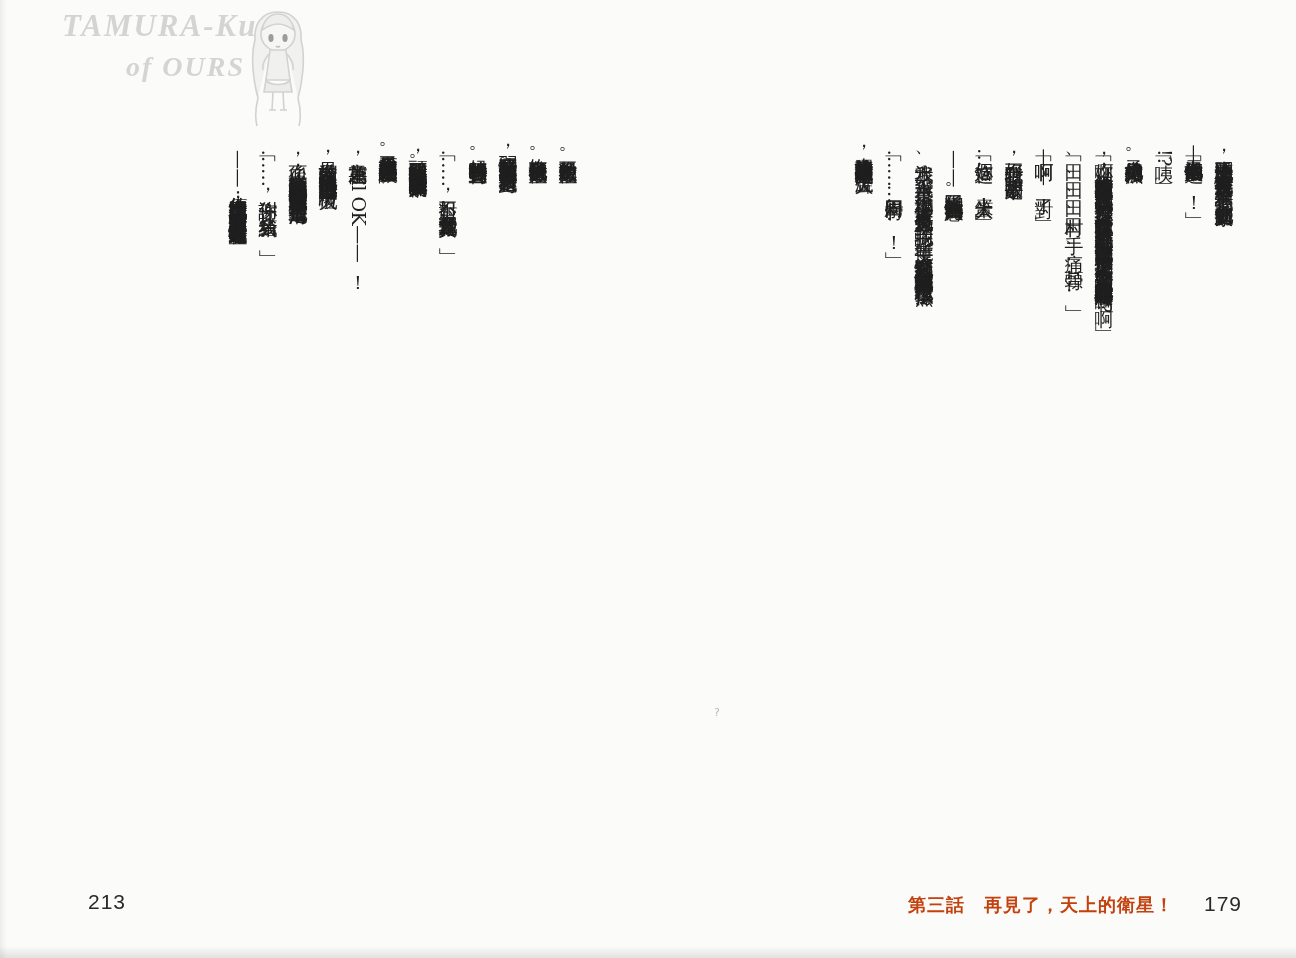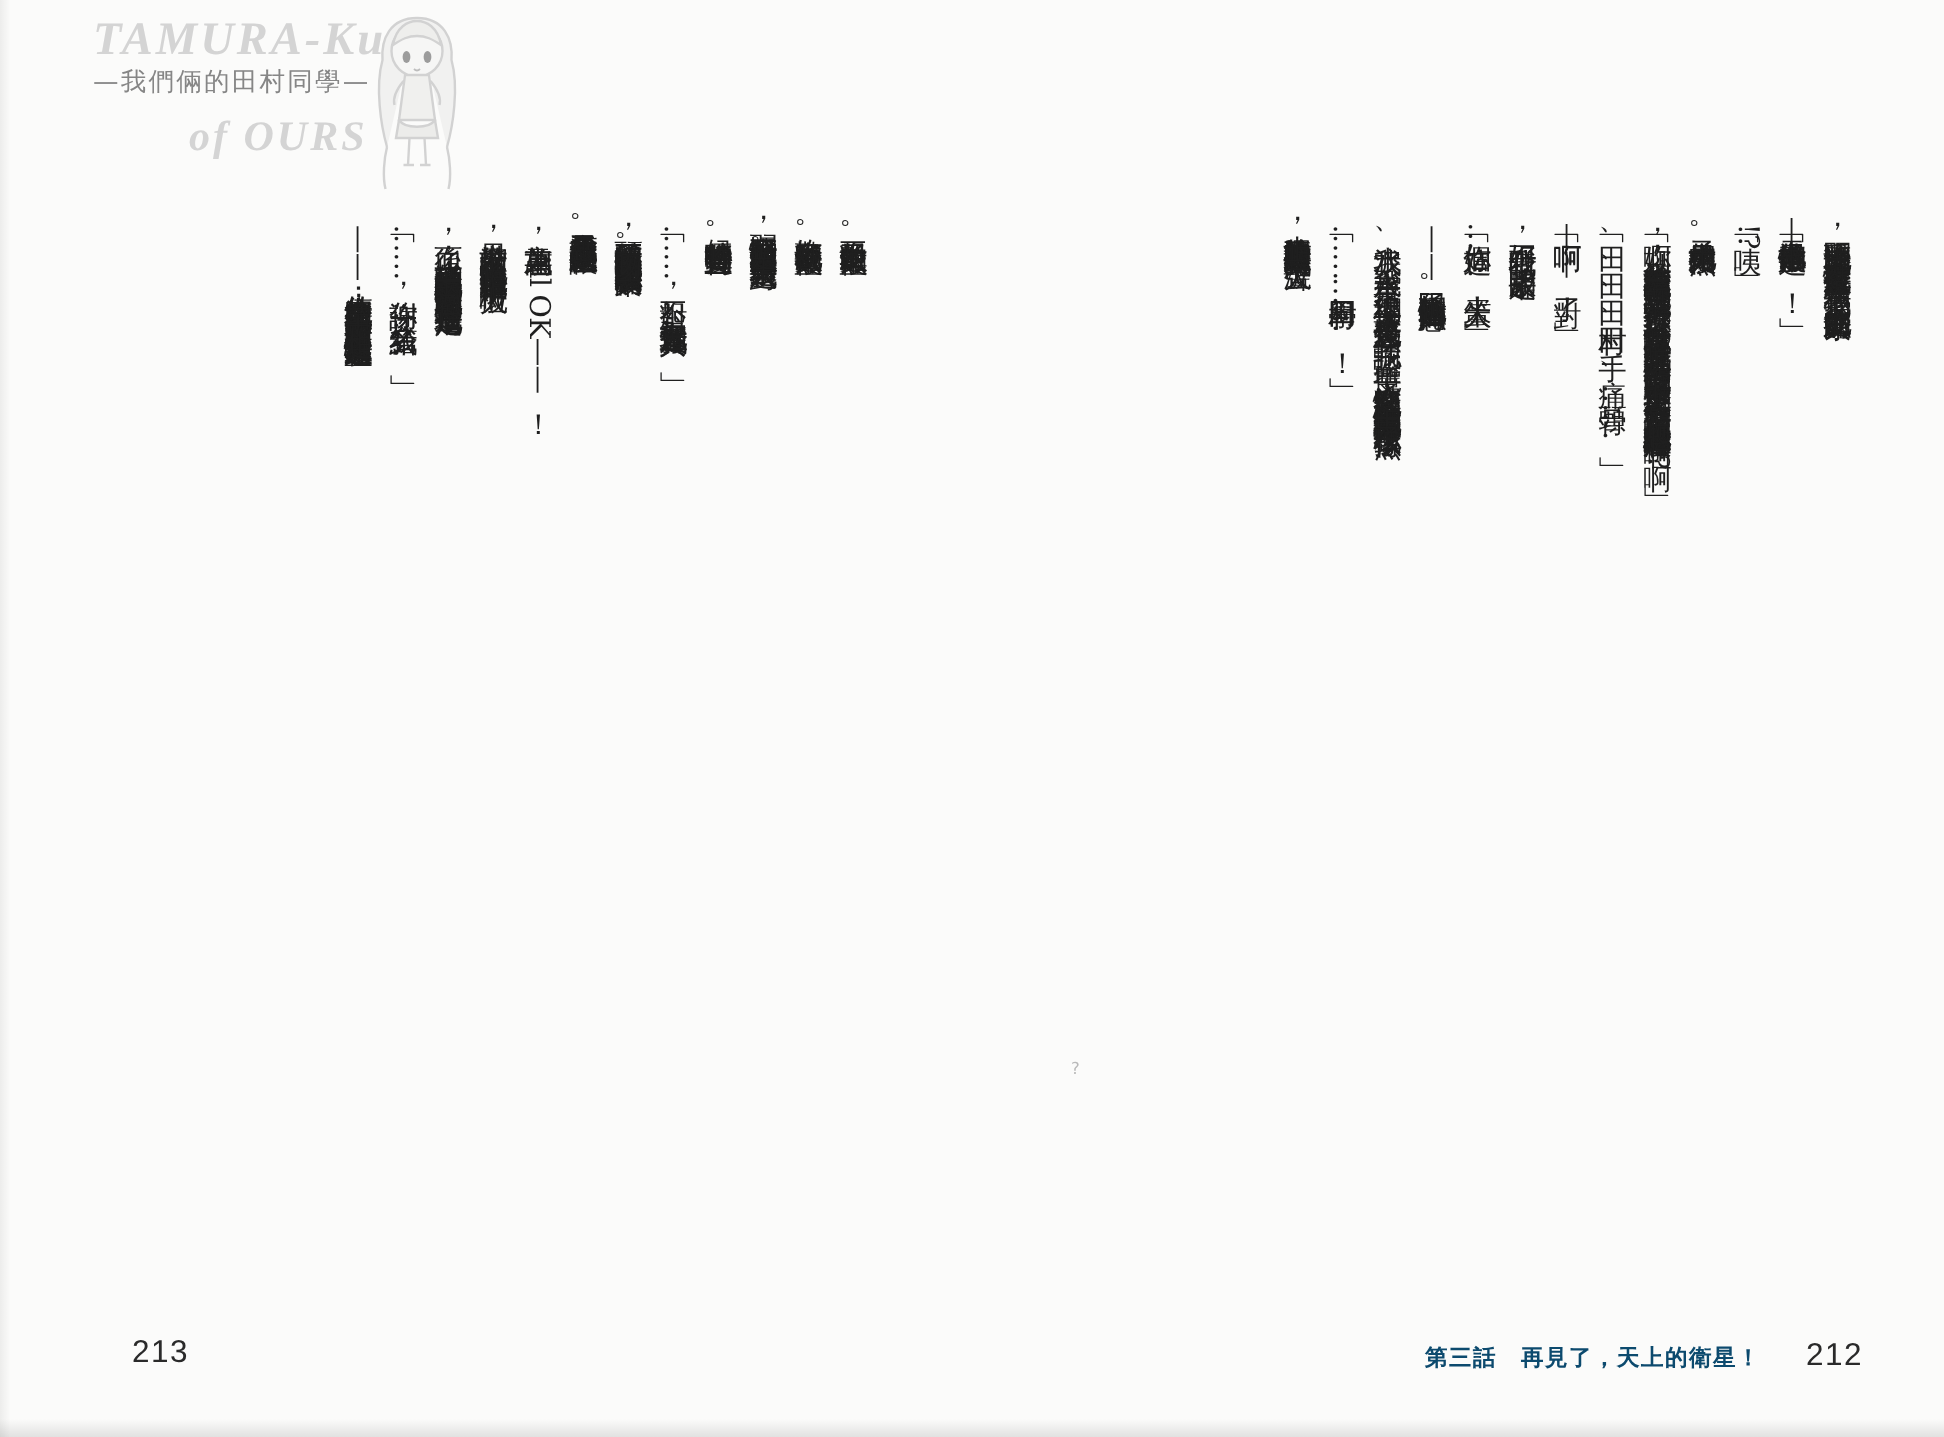--- a/index.html
+++ b/index.html
@@ -42,21 +42,21 @@
     font-family:"Liberation Sans","DejaVu Sans",sans-serif;
     font-size:21px;color:#2a2a2a;letter-spacing:1px;
   }
   .folio-left{position:absolute;left:88px;top:890px;}
   .footer-right{
     position:absolute;right:54px;top:892px;
     display:flex;align-items:baseline;gap:30px;
   }
   .chapter{
     font-family:Liberation Serif, serif;
-    font-size:15px;font-weight:600;color:#0c4a6e;letter-spacing:1px;white-space:nowrap;
+    font-size:18px;font-weight:600;color:#c2410c;letter-spacing:1px;white-space:nowrap;
   }
   
   .scan-shadow{
     position:absolute;left:0;bottom:0;width:100%;height:12px;
     background:linear-gradient(to bottom,rgba(0,0,0,0),rgba(0,0,0,0.10));
     pointer-events:none;
   }
   .scan-shadow-left{
     position:absolute;left:0;top:0;width:7px;height:100%;
     background:linear-gradient(to right,rgba(0,0,0,0.06),rgba(0,0,0,0));
@@ -65,21 +65,20 @@
   .speck{position:absolute;left:714px;top:706px;width:8px;height:10px;
     color:#b9b9b9;font-size:11px;font-family:"DejaVu Sans",sans-serif;}
 </style>
 </head>
 <body>
 
 <div class="sheet">
 
   <div class="logo-wrap">
     <div class="logo-en logo-top">TAMURA-Kun</div>
-    <div class="logo-cn">—我們倆的田村同學—</div>
     <div class="logo-en logo-bottom">of OURS</div>
     <svg class="mascot" viewBox="0 0 64 156">
       <g fill="none" stroke="#d2d2d2" stroke-width="1.6">
 
         <path d="M32 6 C14 6 8 20 9 34 C4 52 8 78 12 92 M32 6 C50 6 56 20 55 34 C60 52 56 78 52 92" fill="#f1f1f0"></path>
         <path d="M12 92 C10 100 9 112 11 120 M52 92 C54 100 55 112 53 120"></path>
 
         <circle cx="32" cy="28" r="17" fill="#f6f6f5"></circle>
 
         <path d="M16 24 C18 12 26 8 32 8 C38 8 46 12 48 24 C42 20 38 18 32 18 C26 18 22 20 16 24 Z" fill="#eeeeec"></path>
@@ -127,19 +126,19 @@
     <p>萬事如意，All OK——！</p>
     <p>所謂的全世界，就是在這個跑田徑的小孩子的身邊吧？大概啦！</p>
     <p>而後，松澤她那細微地幾不可聞的低語，帶著我一輩子也忘不了的灼熱高溫，清楚地迴蕩在我耳邊。</p>
     <p>「……謝謝你，給我第一名……」</p>
     <p>——這就是後來在街坊上流傳的：「田村家的次男挾持高速巴士，並在道路上對女性人質性騷擾」傳說之真相。</p>
   </main>
 
   <div class="folio folio-left">213</div>
   <div class="footer-right">
     <span class="chapter">第三話　再見了，天上的衛星！</span>
-    <span class="folio">212</span>
+    <span class="folio">179</span>
   </div>
 
   <div class="speck">?</div>
   <div class="scan-shadow"></div>
   <div class="scan-shadow-left"></div>
 </div>
 
 </body></html>

